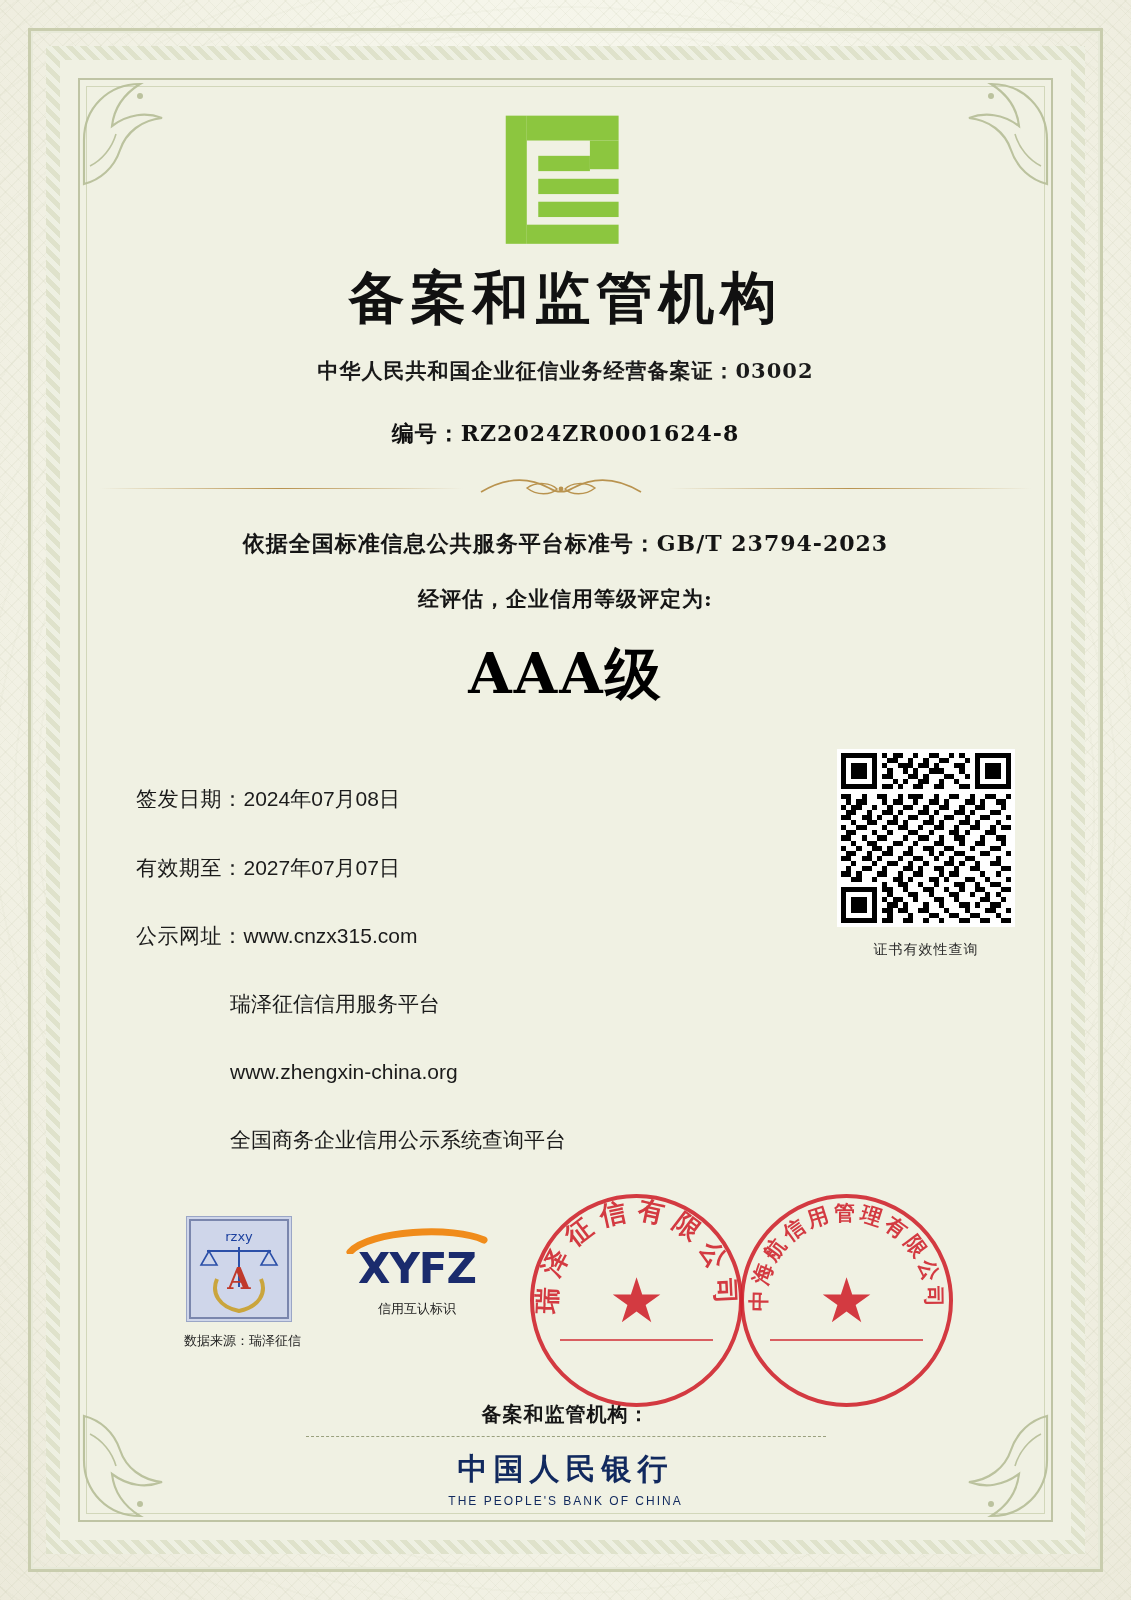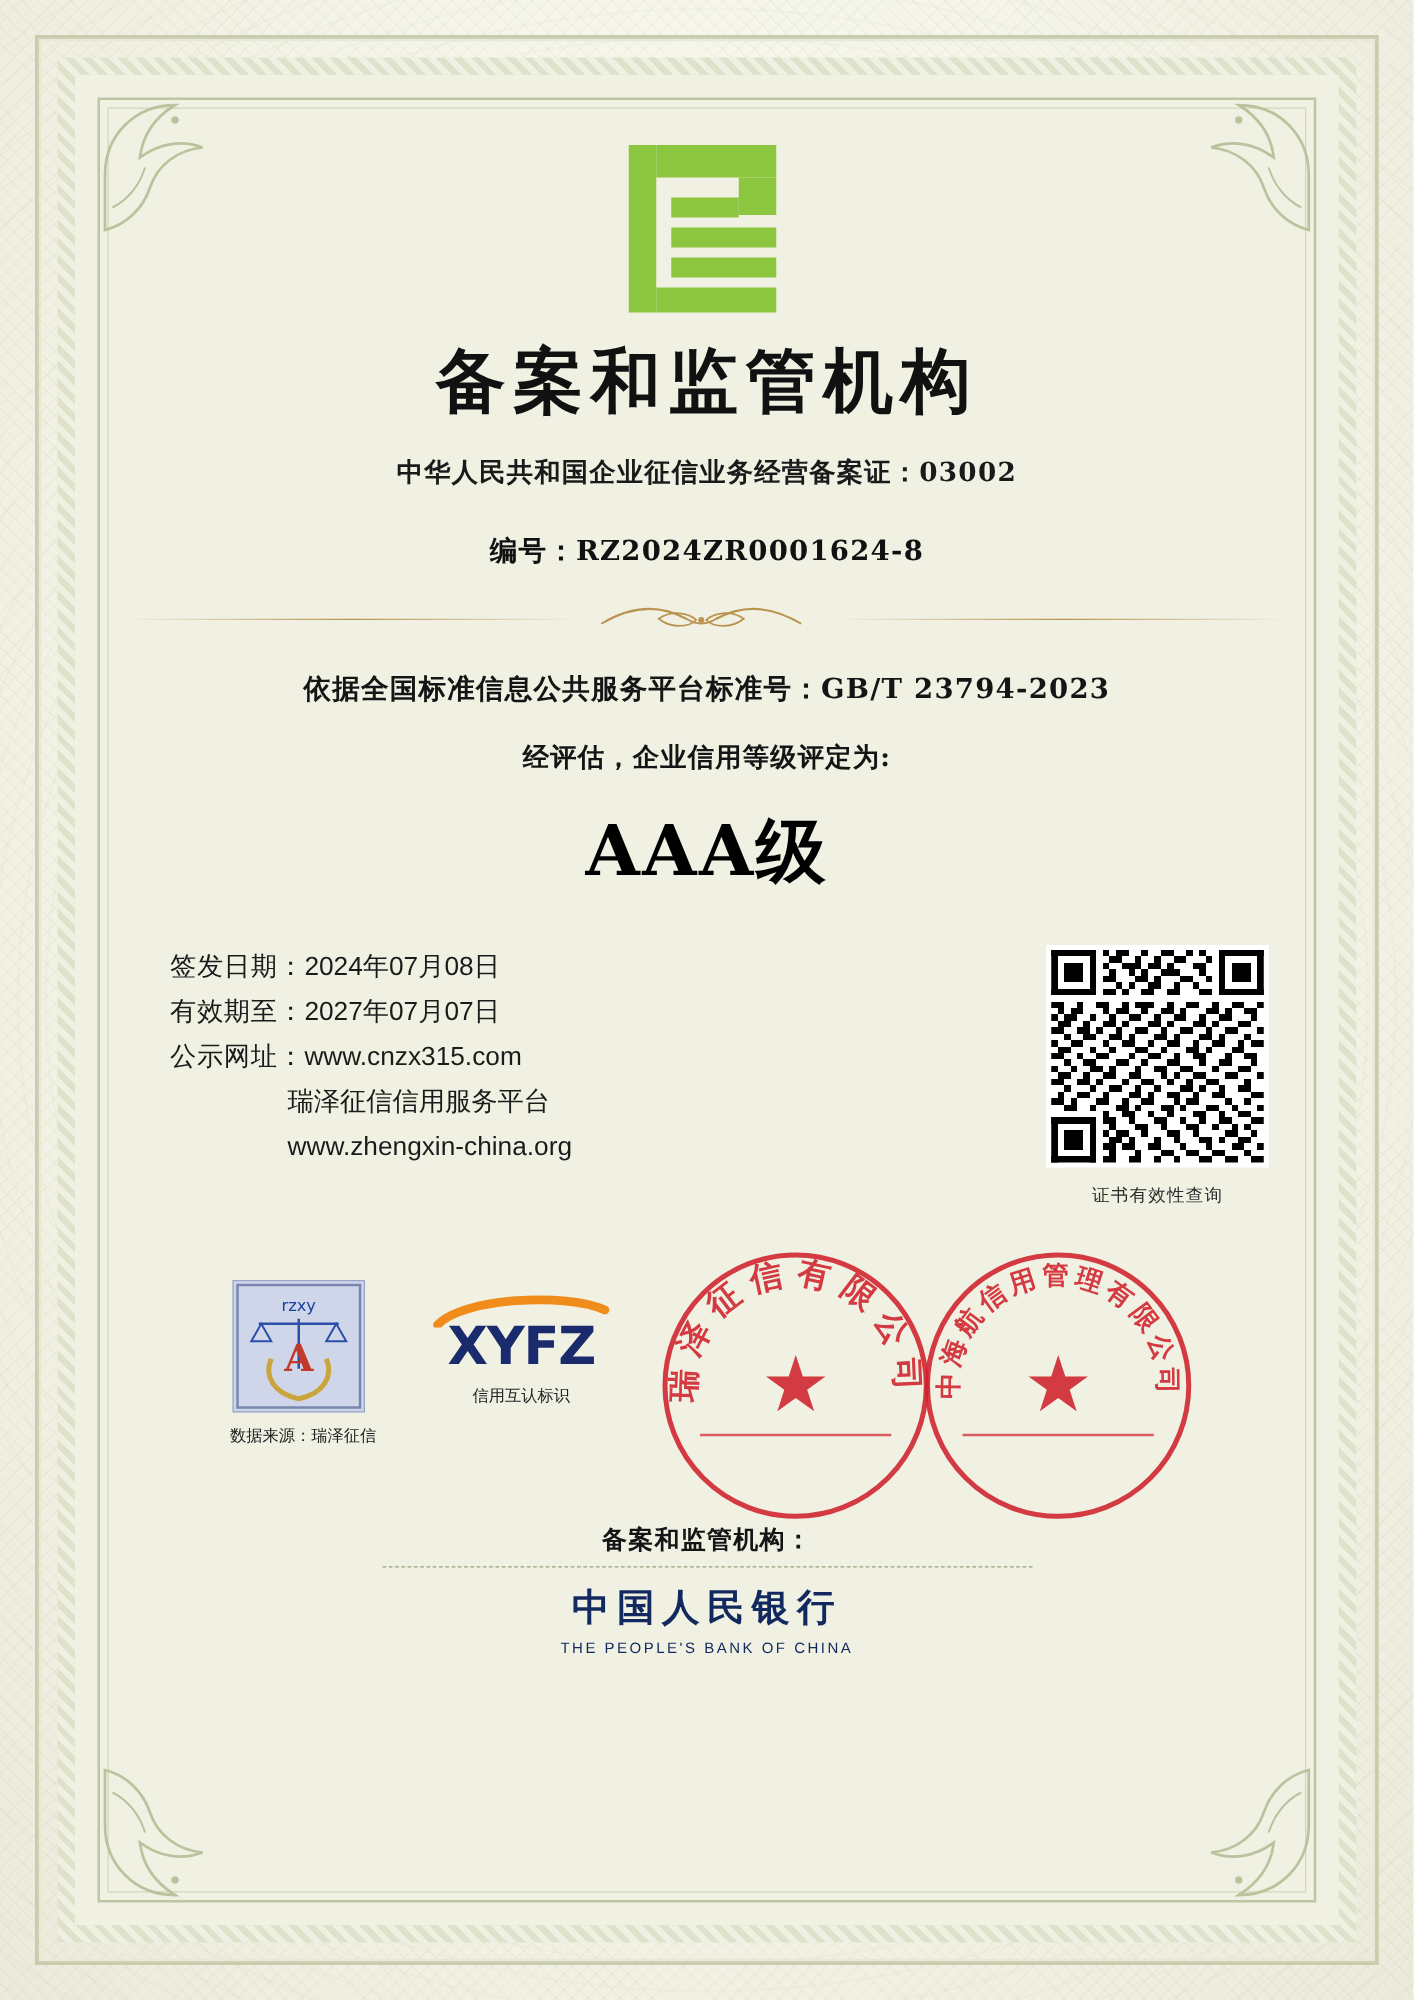--- a/index.html
+++ b/index.html
@@ -156,21 +156,21 @@
     align-items: flex-start;
     justify-content: space-between;
   }
   .info-block {
     text-align: left;
     font-size: 21px;
     line-height: 1.72;
     color: #1b1b1b;
     padding-left: 36px;
   }
-  .info-block .ln { white-space: nowrap; }
+  .info-block .ln { white-space: nowrap; margin-top: 32px; }
   .info-block .lbl { letter-spacing: .5px; }
   .qr-wrap {
     display: flex;
     flex-direction: column;
     align-items: center;
     padding-right: 16px;
   }
   .qr {
     width: 178px;
     height: 178px;
@@ -364,20 +364,21 @@
           <span class="lbl">签发日期：</span><span>2024年07月08日</span>
         </div>
         <div class="ln">
           <span class="lbl">有效期至：</span><span>2027年07月07日</span>
         </div>
         <div class="ln">
           <span class="lbl">公示网址：</span><span>www.cnzx315.com</span>
         </div>
         <div class="ln" style="padding-left:94px">瑞泽征信信用服务平台</div>
         <div class="ln" style="padding-left:94px">www.zhengxin-china.org</div>
+        <div class="ln" style="padding-left:94px">全国商务企业信用公示系统查询平台</div>
       </div>
 
       <div class="qr-wrap">
         <svg class="qr" viewBox="0 0 33 33" shape-rendering="crispEdges">
           <rect width="33" height="33" fill="#ffffff"></rect>
           <g fill="#000000">
             <rect x="0" y="0" width="7" height="1"></rect>
               <rect x="0" y="6" width="7" height="1"></rect>
             <rect x="0" y="0" width="1" height="7"></rect>
               <rect x="6" y="0" width="1" height="7"></rect>

